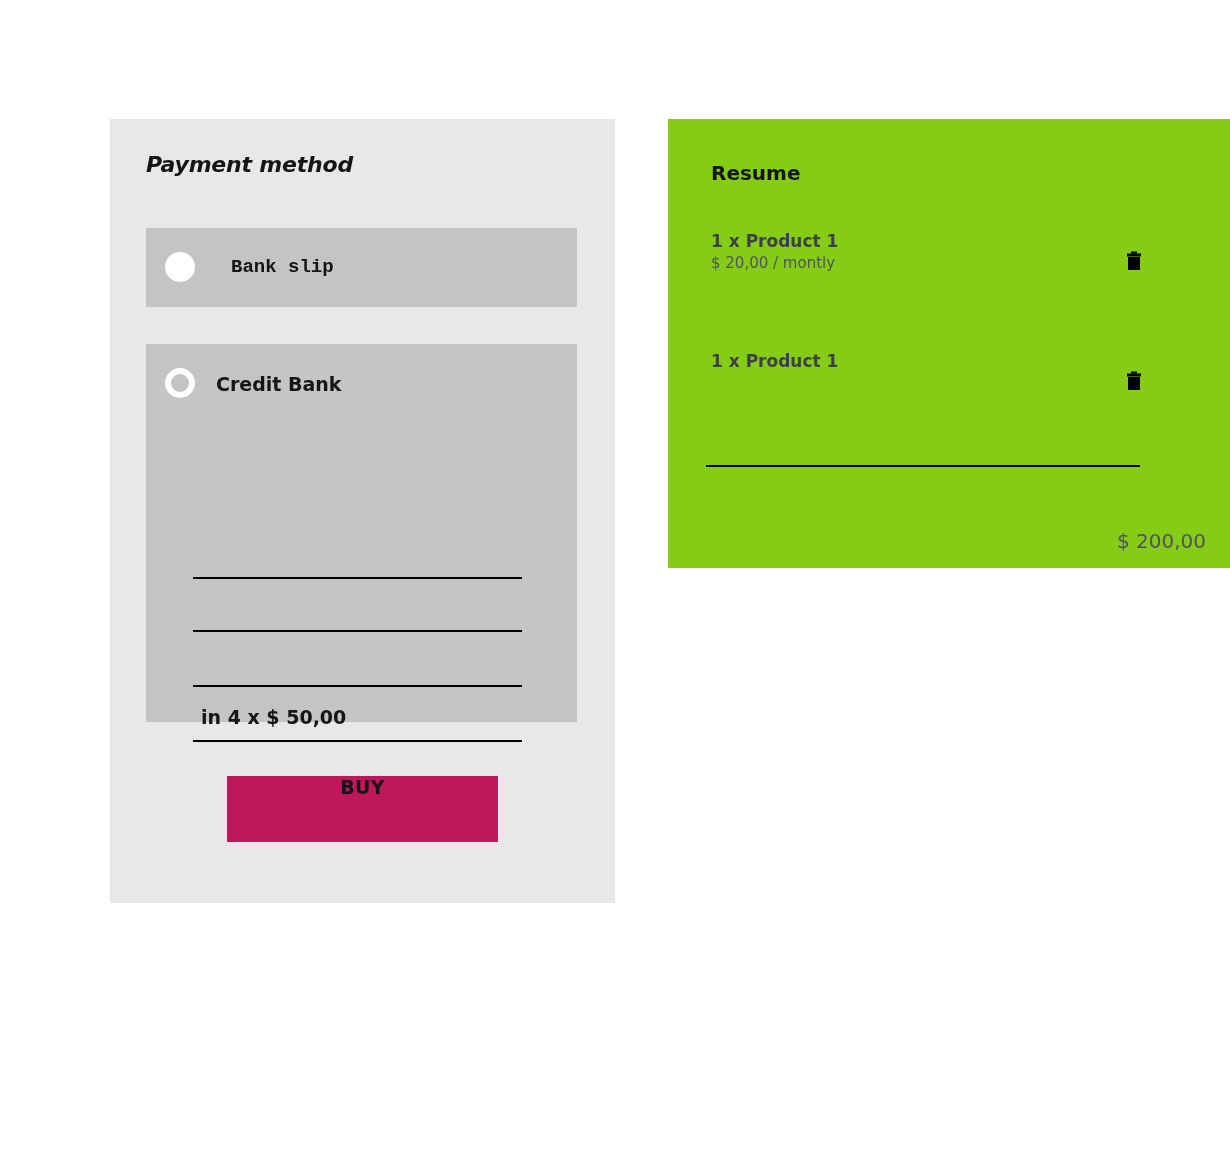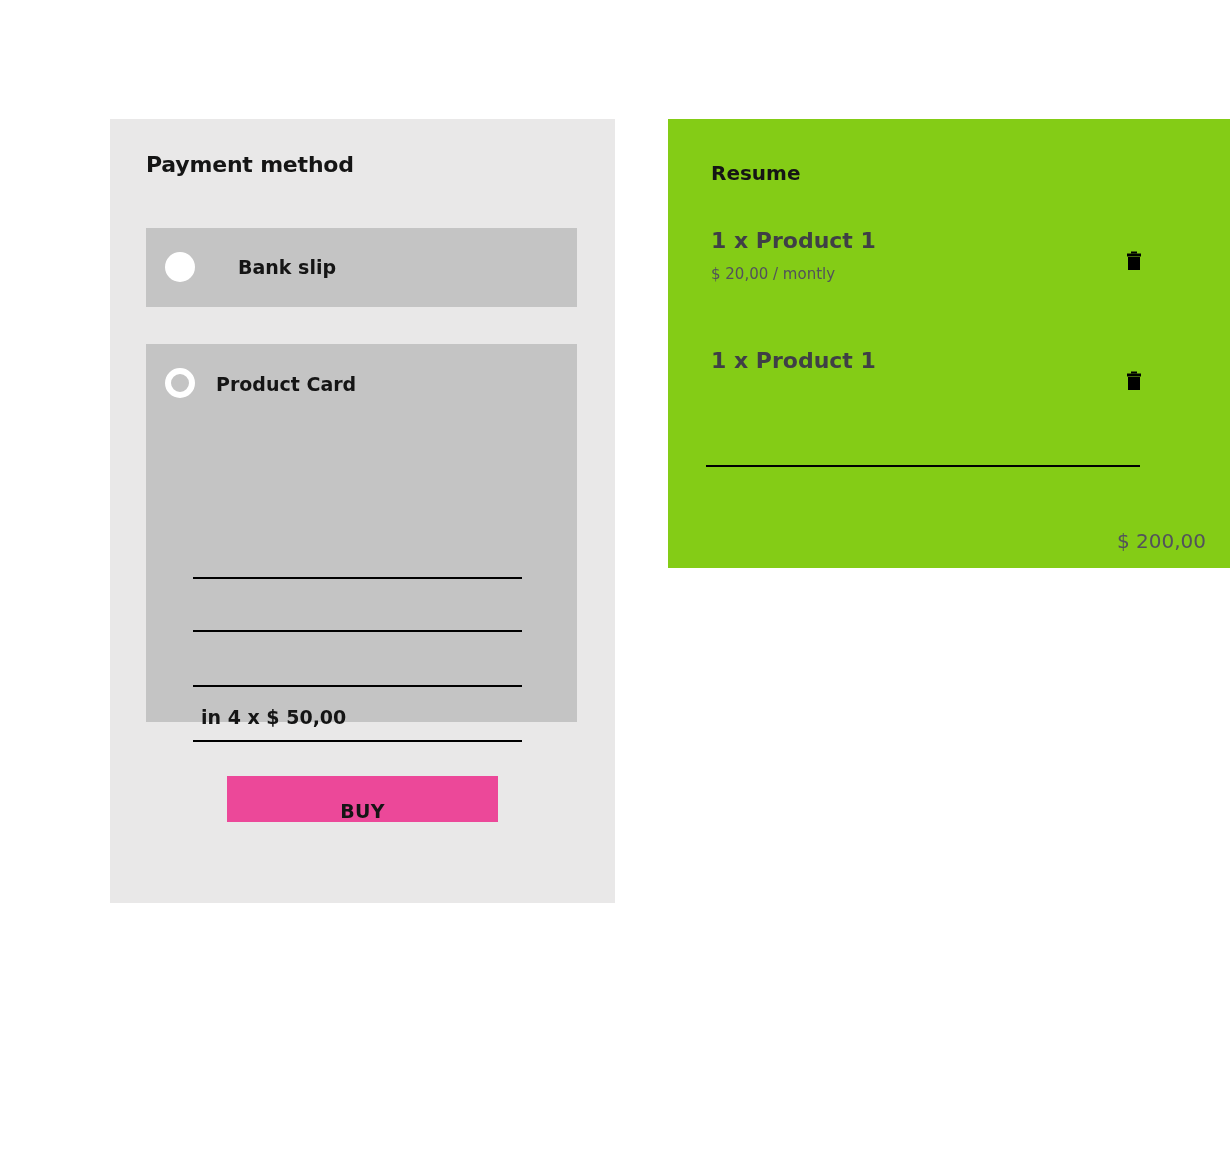--- a/index.html
+++ b/index.html
@@ -31,20 +31,21 @@
   }
 
   #payment-title {
     position: absolute;
     left: 36px;
     top: 33px;
     font-size: 22px;
     font-weight: bold;
     color: #151515;
     letter-spacing: -0.2px;
+    font-style: italic;
   }
 
   .method-box {
     position: absolute;
     left: 36px;
     width: 431px;
     background: #c4c4c4;
   }
 
   #bankslip-box { top: 109px; height: 79px; }
@@ -65,21 +66,21 @@
   #bankslip-radio { left: 19px; top: 24px; }
   #creditcard-radio { left: 19px; top: 24px; }
 
   .method-label {
     position: absolute;
     font-size: 19px;
     font-weight: bold;
     color: #151515;
     white-space: nowrap;
   }
-  #bankslip-label { left: 92px; top: 28px; }
+  #bankslip-label { left: 85px; top: 28px; font-family: Liberation Mono, monospace; }
   #creditcard-label { left: 70px; top: 29px; }
 
   
   .cc-field {
     position: absolute;
     left: 47px;
     width: 329px;
     border-bottom: 2px solid #000000;
     height: 1px;
   }
@@ -96,25 +97,25 @@
     font-weight: bold;
     color: #151515;
     white-space: nowrap;
   }
 
   #buy-button {
     position: absolute;
     left: 117px;
     top: 657px;
     width: 271px;
-    height: 46px;
-    background: #ec4899;
+    height: 66px;
+    background: #be185d;
     border: none;
     display: flex;
-    align-items: flex-end;
+    align-items: flex-start;
     justify-content: center;
     cursor: pointer;
     font-family: inherit;
   }
   #buy-label {
     font-size: 19px;
     font-weight: bold;
     color: #151515;
     letter-spacing: 0.3px;
   }
@@ -140,27 +141,26 @@
 
   .resume-item {
     position: absolute;
     left: 43px;
     width: 434px;
   }
   #resume-item-0 { top: 110px; }
   #resume-item-1 { top: 230px; }
 
   .item-name {
-    font-size: 22px;
+    font-size: 17px;
     font-weight: bold;
     color: #3f3f46;
     line-height: 24px;
   }
   .item-price {
-    margin-top: 11px;
     font-size: 15px;
     color: #52525b;
     line-height: 20px;
     white-space: pre;
   }
 
   .delete-btn {
     position: absolute;
     right: 0px;
     top: 22px;
@@ -201,21 +201,21 @@
 
     <h2 id="payment-title">Payment method</h2>
 
     <div class="method-box" id="bankslip-box">
       <span class="radio radio-filled" id="bankslip-radio"></span>
       <span class="method-label" id="bankslip-label">Bank slip</span>
     </div>
 
     <div class="method-box" id="creditcard-box">
       <span class="radio radio-ring" id="creditcard-radio"></span>
-      <span class="method-label" id="creditcard-label">Product Card</span>
+      <span class="method-label" id="creditcard-label">Credit Bank</span>
 
       <div class="cc-field" id="cc-field-1"></div>
       <div class="cc-field" id="cc-field-2"></div>
       <div class="cc-field" id="cc-field-3"></div>
       <div class="cc-field" id="cc-field-4"></div>
 
       <span id="cc-installments">in 4 x $ 50,00</span>
     </div>
 
     <button id="buy-button">

